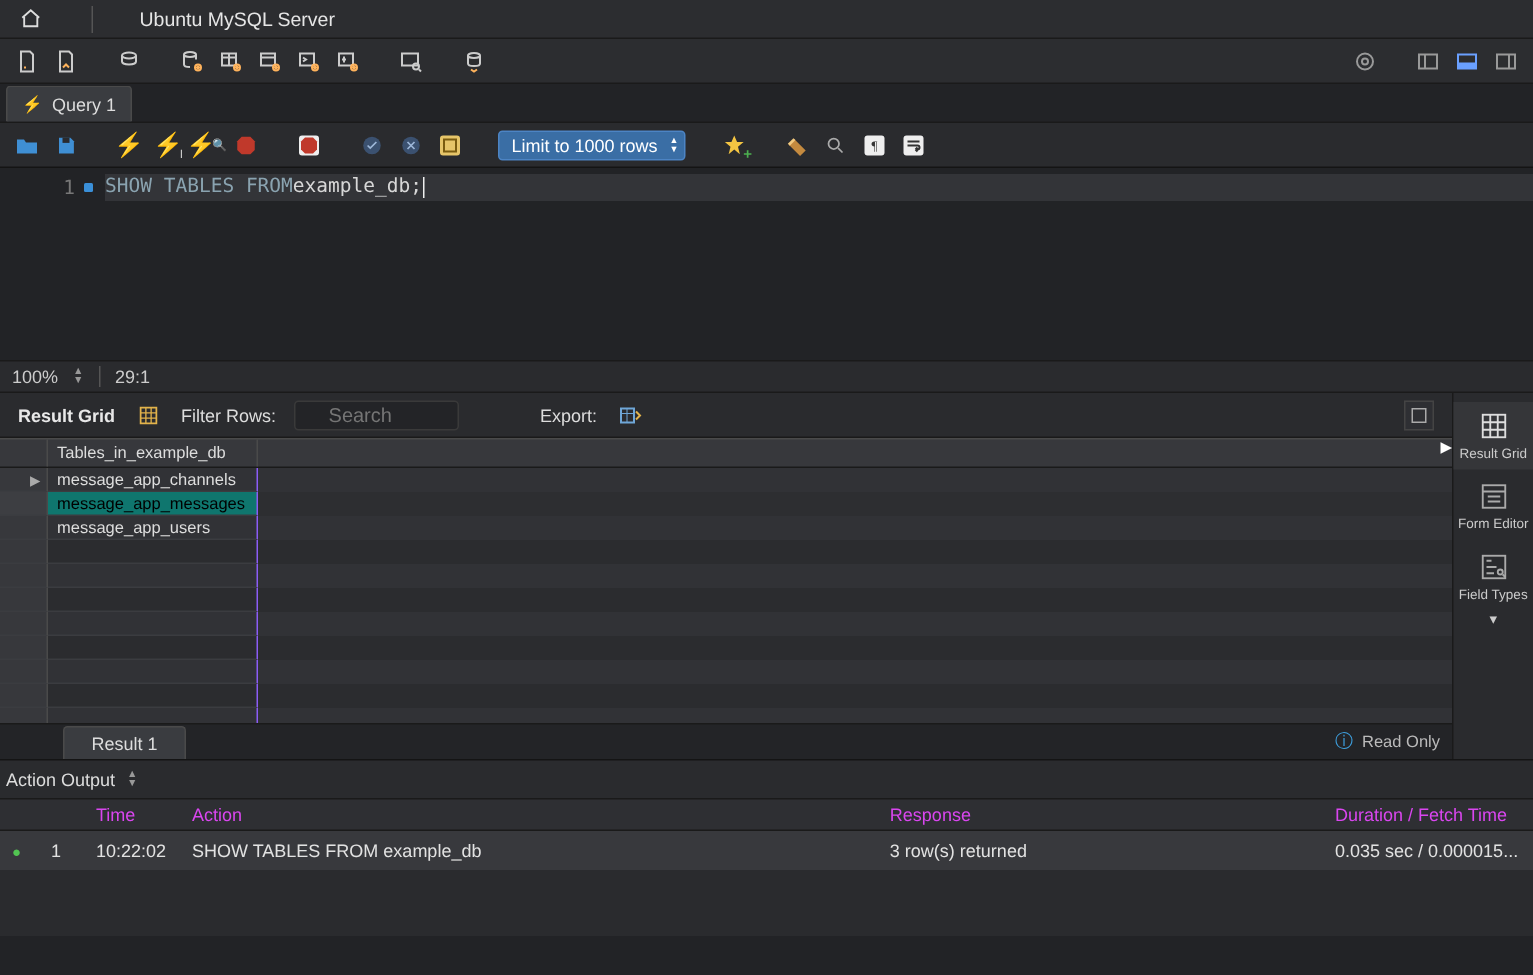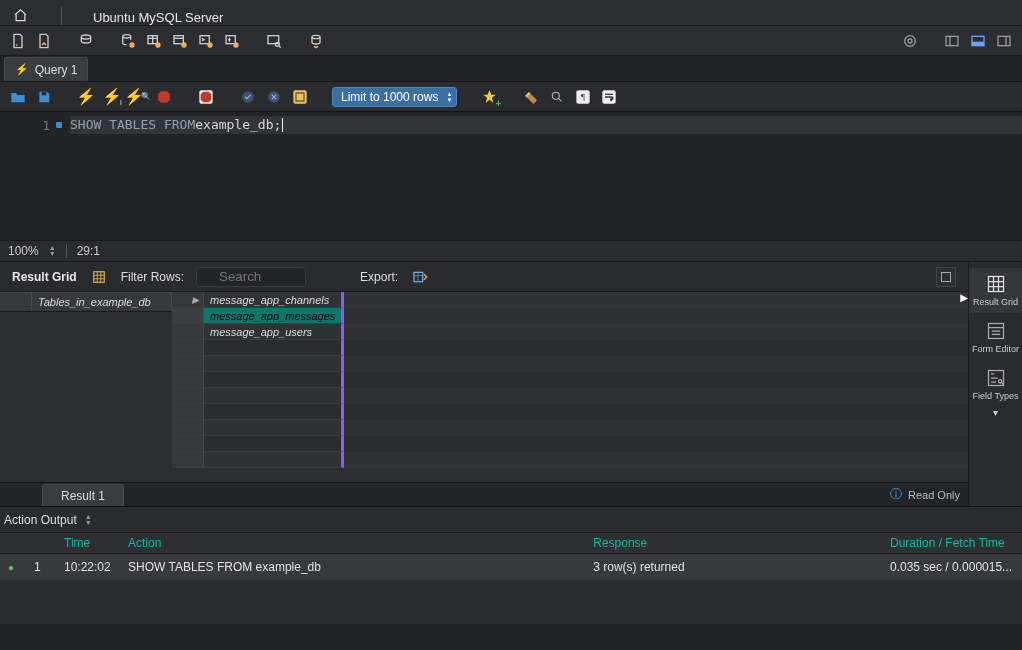--- a/index.html
+++ b/index.html
@@ -10,21 +10,21 @@
     color: #ddd;
     background: #222326;
     overflow: hidden;
   }
 
   
   .titlebar {
     height: 26px;
     background: #2c2d30;
     border-bottom: 1px solid #1a1a1a;
-    display: flex; align-items: flex-end;
+    display: flex; align-items: center;
     padding: 0 10px;
     gap: 31px;
   }
   .titlebar .sep { width: 1px; height: 18px; background: #555; }
   .titlebar .title { font-size: 13px; color: #e6e6e6; }
 
   
   .main-toolbar {
     height: 30px;
     background: #2c2d30;
@@ -182,42 +182,41 @@
     width:20px; height:20px; border:1px solid #444;
     display:flex; align-items:center; justify-content:center;
     background:#2e2f33;
   }
 
   
   .grid {
     flex:1;
     overflow:hidden;
     background: #2d2e31;
-    display:flex; flex-direction:row;
+    display:flex; flex-direction:column;
     font-size: 11px;
-    font-style: italic;
   }
   .grid-head {
     display:flex;
     background:#37383c;
     border-top:1px solid #4a4a4a;
     border-bottom:1px solid #1a1a1a;
     height:20px;
   }
   .grid-head .gh-sel { width:32px; border-right:1px solid #4a4a4a;}
   .grid-head .gh-col { width:140px; border-right:1px solid #4a4a4a; padding:3px 6px; color:#ddd;}
   .grid-body { flex:1; overflow:hidden;}
   .grid-row { display:flex; height:16px; align-items:stretch;}
   .grid-row .gr-sel {
     width:32px; background:#37383c; border-right:1px solid #4a4a4a;
     display:flex; align-items:center; justify-content:flex-end; padding-right:4px;
     color:#aaa; font-size:9px;
   }
   .grid-row .gr-cell {
-    width:140px; border-right:3px solid #8b5cf6; padding:1px 6px; color:#ddd;
+    width:140px; border-right:1px solid #8b5cf6; padding:1px 6px; color:#ddd;
     display:flex; align-items:center;
   }
   .grid-row.striped-a { background:#2b2c2f; }
   .grid-row.striped-b { background:#313236; }
   .grid-row .gr-sel, .grid-row .gr-cell { border-bottom:1px solid #3b3c40; }
   .grid-row.selected .gr-cell { background:#0f766e; color:#000; }
   .grid-row.selected .gr-sel { background:#3d3e42; }
   .grid-row .gr-rest { flex:1; }
 
   
@@ -252,21 +251,21 @@
     border-top:1px solid #141414;
     display:flex; align-items:center;
     padding:0 4px; gap:8px;
     font-size:12px;
   }
   .ao-head .updown2 { font-size:7px; line-height:6px; display:flex; flex-direction:column; color:#999;}
   .ao-cols {
     height: 22px;
     background:#2e2f33;
     display:flex; align-items:center;
-    font-size:12px; color:#14b8a6;
+    font-size:12px; color:#d946ef;
     border-top:1px solid #1a1a1a;
     border-bottom:1px solid #1a1a1a;
   }
   .ao-cols > div { padding:0 8px; }
   .c-status { width:26px; }
   .c-idx { width:30px; }
   .c-time { width:64px; }
   .c-action { flex:1.6; }
   .c-response { flex:1; }
   .c-duration { width:140px; }

